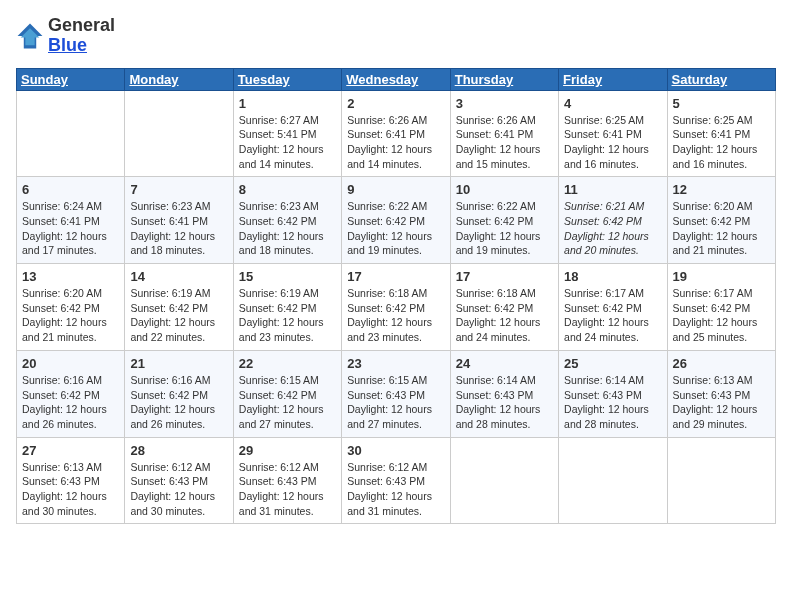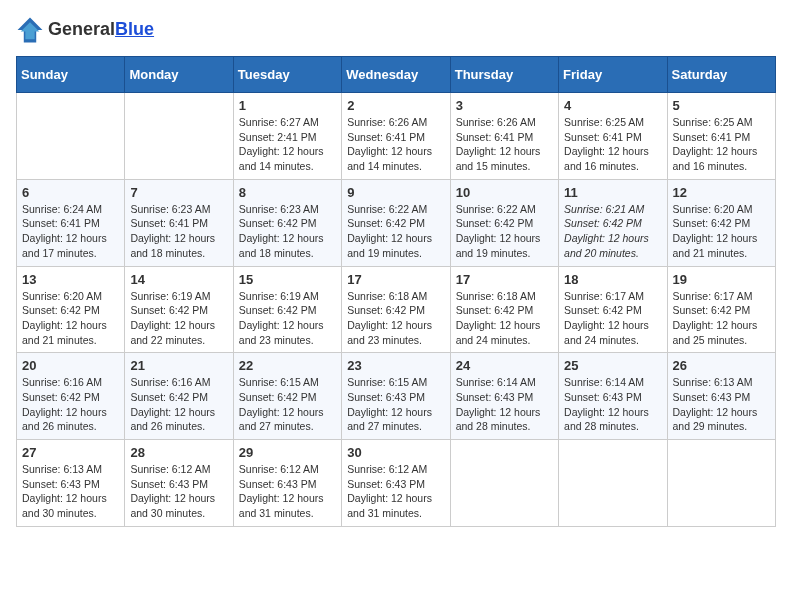--- a/index.html
+++ b/index.html
@@ -16,21 +16,21 @@
       align-items: flex-start;
       margin-bottom: 12px;
     }
     .logo {
       display: flex;
       align-items: center;
       gap: 4px;
     }
     .logo-text {
       display: flex;
-      flex-direction: row;
+      flex-direction: column;
       line-height: 1.1;
     }
     .logo-general {
       font-size: 18px;
       font-weight: bold;
       color: #333;
     }
     .logo-blue {
       font-size: 18px;
       font-weight: bold;
@@ -56,23 +56,24 @@
     table {
       width: 100%;
       border-collapse: collapse;
       table-layout: fixed;
     }
     thead tr th {
       background-color: #2a6db5;
       color: #fff;
       font-size: 13px;
       font-weight: bold;
-      padding: 10px 4px;
+      padding: 3px 4px;
       text-align: left;
       border: 1px solid #1a5090;
+      text-decoration: underline;
     }
     tbody tr td {
       border: 1px solid #ccc;
       vertical-align: top;
       padding: 5px 5px;
       font-size: 11px;
       color: #333;
       height: 78px;
     }
     tbody tr:nth-child(even) td {
@@ -124,21 +125,21 @@
         <th>Saturday</th>
       </tr>
   </thead>
   <tbody id="calendar-body">
   <tr>
         <td></td>
         <td></td>
         <td>
           <span class="day-number">1</span>
           <div class="cell-text" style="white-space: pre-line;">Sunrise: 6:27 AM
-Sunset: 2:41 PM
+Sunset: 5:41 PM
 Daylight: 12 hours and 14 minutes.</div>
         </td>
         <td>
           <span class="day-number">2</span>
           <div class="cell-text" style="white-space: pre-line;">Sunrise: 6:26 AM
 Sunset: 6:41 PM
 Daylight: 12 hours and 14 minutes.</div>
         </td>
         <td>
           <span class="day-number">3</span>

